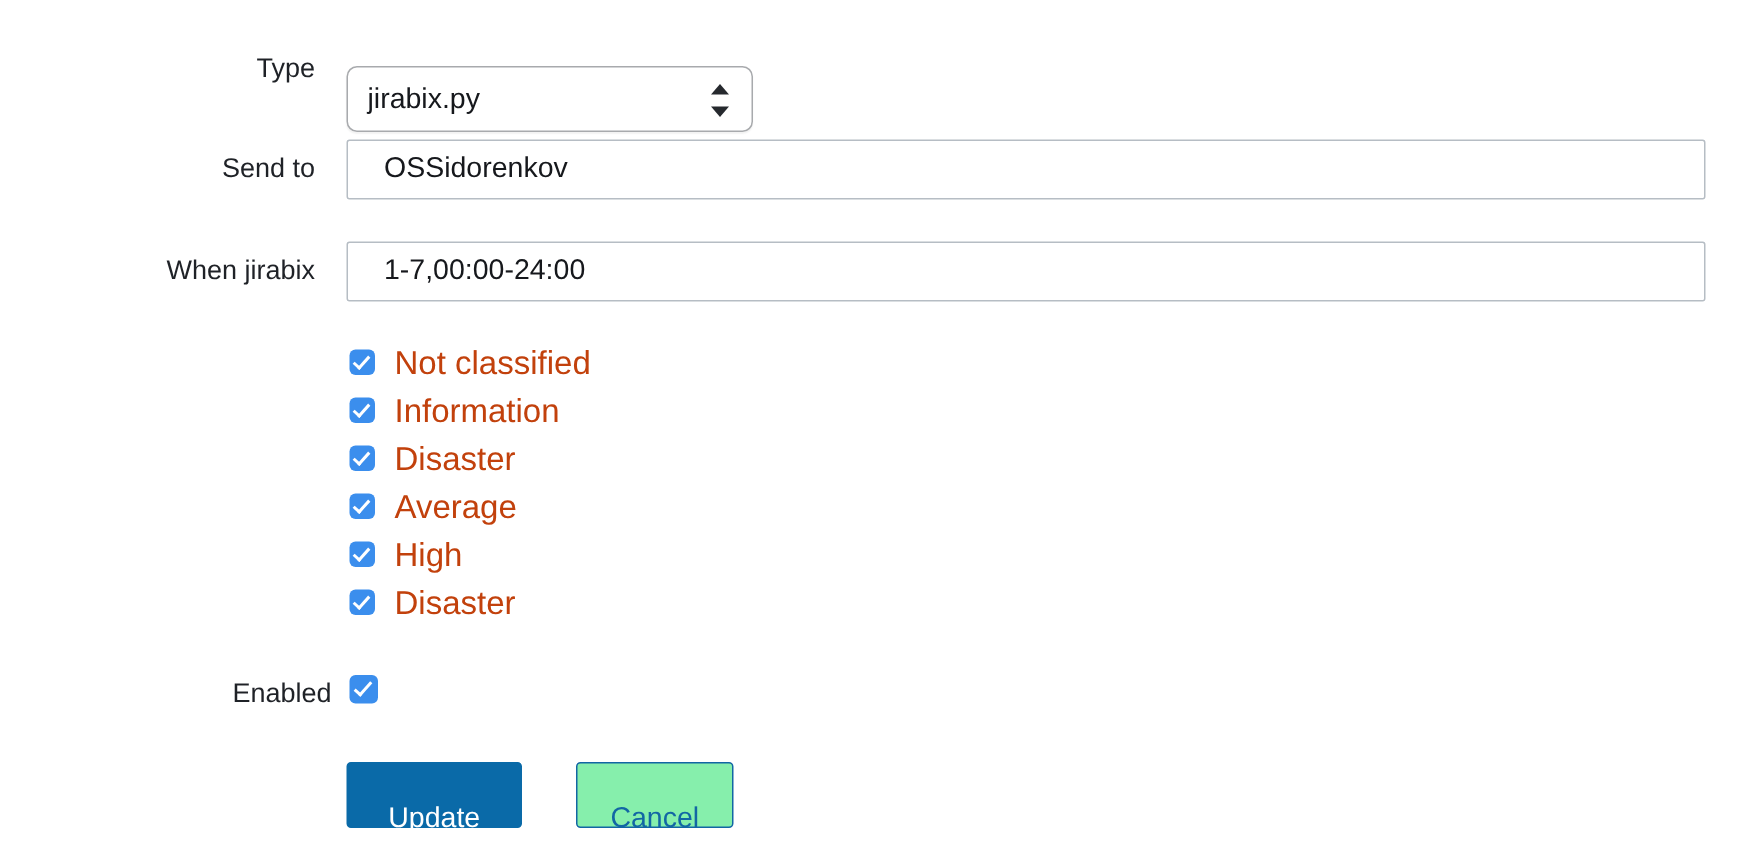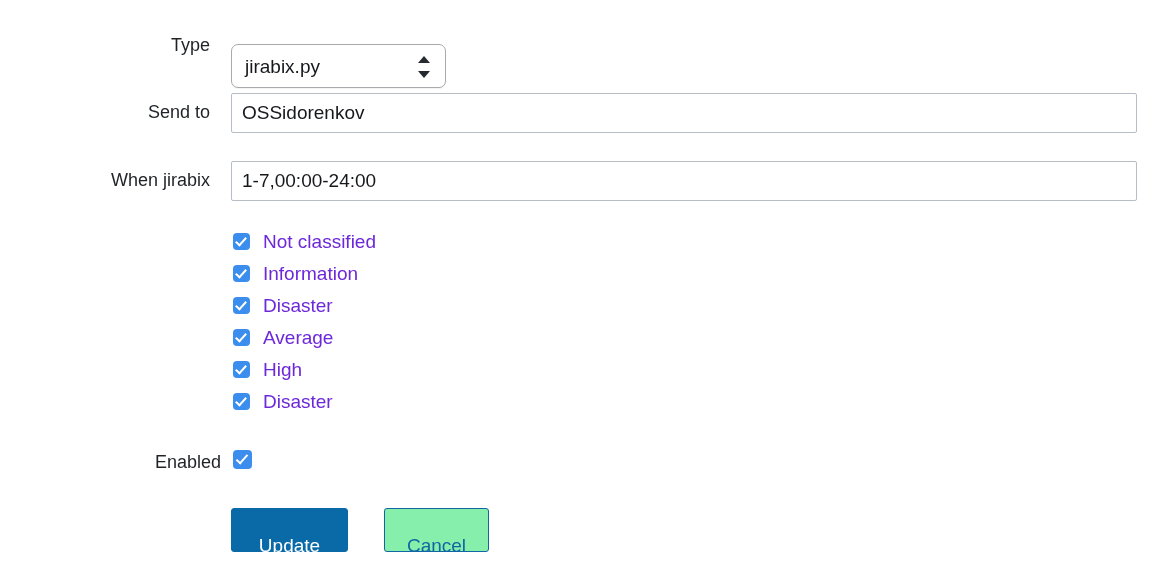--- a/index.html
+++ b/index.html
@@ -43,21 +43,21 @@
   }
 
   
   .row-type { top: 22px; height: 48px; }
   .row-type .label { top: 12px; }
 
   .select-wrap {
     position: absolute;
     left: 231px;
     top: 22px;
-    width: 215px;
+    width: 271px;
     height: 44px;
     box-sizing: border-box;
     background: #ffffff;
     border: 1px solid #a8aaad;
     border-radius: 7px;
     box-shadow: 0 1px 1px rgba(0,0,0,0.05);
   }
   .select-value {
     position: absolute;
     left: 13px;
@@ -103,21 +103,21 @@
     width: 906px;
     height: 40px;
     box-sizing: border-box;
     background: #ffffff;
     border: 1px solid #b6bdc4;
     border-radius: 2px;
     font-family: "Liberation Sans", sans-serif;
     font-size: 19px;
     line-height: 24px;
     color: #16181c;
-    padding: 0 10px;
+    padding: 0 24px;
     outline: none;
     top: 0;
   }
 
   
   .row-severity { top: 229px; height: 190px; }
   .row-severity .label { top: 10px; }
 
   .severity-list {
     position: absolute;
@@ -144,23 +144,23 @@
     position: absolute;
     left: 5px;
     top: 2px;
     width: 4px;
     height: 9px;
     border: solid #ffffff;
     border-width: 0 2px 2px 0;
     transform: rotate(42deg);
   }
   .cb-label {
-    font-size: 19px;
+    font-size: 22px;
     line-height: 25px;
-    color: #6d28d9;
+    color: #c2410c;
     margin-left: 13px;
     white-space: nowrap;
   }
 
   
   .row-enabled { top: 449px; height: 30px; }
   .row-enabled .label { top: 2px; padding-left: 11px; }
   .enabled-box {
     position: absolute;
     left: 233px;

